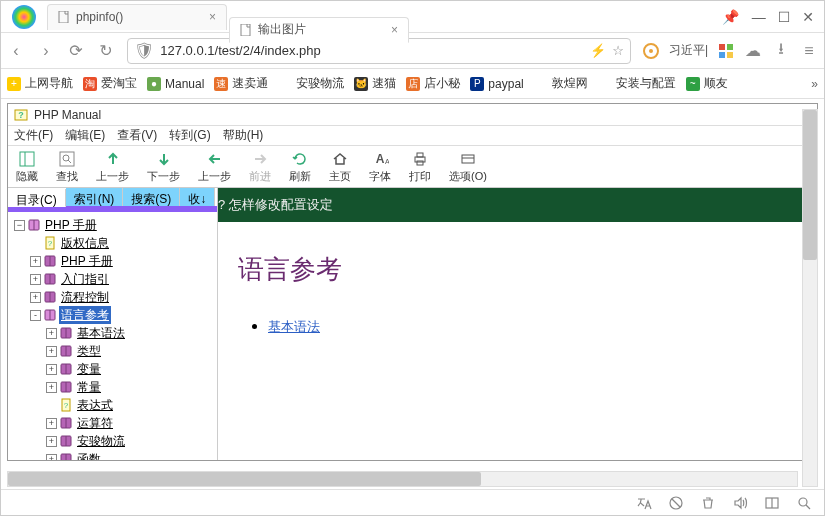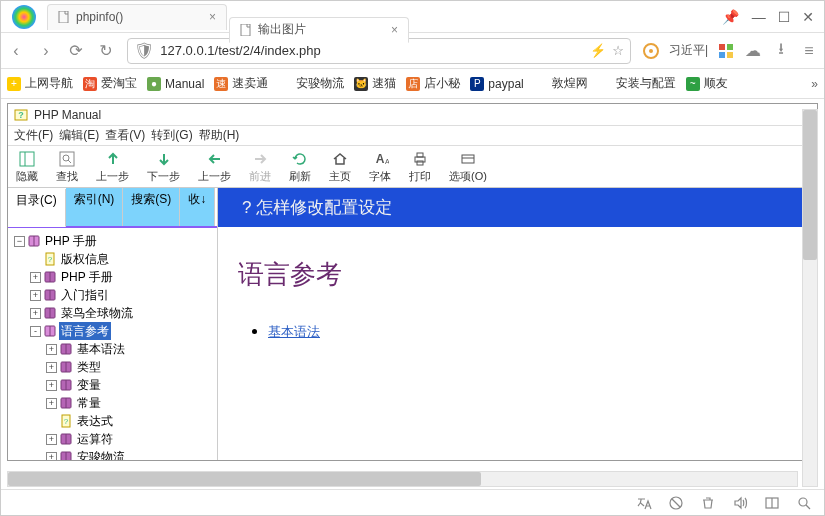--- a/index.html
+++ b/index.html
@@ -28,44 +28,44 @@
 
 
 .bookmarks { height: 30px; display: flex; align-items: center; padding: 0 6px; gap: 10px; border-bottom: 1px solid #e0e0e0; font-size: 12px; color: #333; overflow: hidden; }
 .bookmarks .bm { display: flex; align-items: center; gap: 4px; white-space: nowrap; }
 .bookmarks .bm .ico { width: 14px; height: 14px; display: inline-flex; align-items: center; justify-content: center; font-size: 10px; }
 .bookmarks .more { margin-left: auto; color: #666; }
 
 
 .viewer { border: 1px solid #999; margin: 4px 6px 0 6px; height: 358px; display: flex; flex-direction: column; background: #fff; }
 .viewer-title { height: 22px; display: flex; align-items: center; padding: 0 6px; font-size: 12px; color: #333; gap: 6px; border-bottom: 1px solid #ddd; }
-.viewer-menu { height: 20px; display: flex; align-items: center; padding: 0 6px; gap: 6px; font-size: 12px; color: #333; border-bottom: 1px solid #ddd; }
+.viewer-menu { height: 20px; display: flex; align-items: center; padding: 0 6px; gap: 12px; font-size: 12px; color: #333; border-bottom: 1px solid #ddd; }
 .viewer-toolbar { height: 42px; display: flex; align-items: center; padding: 0 8px; gap: 18px; border-bottom: 1px solid #ccc; }
 .vtb-btn { display: flex; flex-direction: column; align-items: center; gap: 1px; font-size: 11px; color: #333; }
 .vtb-btn.disabled { color: #aaa; }
 .vtb-btn svg { width: 18px; height: 18px; }
 
 .viewer-body { flex: 1; display: flex; overflow: hidden; }
 .tree-panel { width: 210px; border-right: 1px solid #ccc; display: flex; flex-direction: column; }
-.tree-tabs { height: 40px; display: flex; border-bottom: 2px solid #8b5cf6; }
+.tree-tabs { height: 24px; display: flex; border-bottom: 6px solid #8b5cf6; }
 .tree-tabs .tt { padding: 3px 8px; font-size: 12px; border-right: 1px solid #ccc; background: #7dd3fc; }
 .tree-tabs .tt.active { background: #fff; border-bottom: 1px solid #fff; position: relative; top: 1px; }
 .tree { flex: 1; overflow: auto; font-size: 12px; padding: 4px 2px; }
 .tree ul { list-style: none; padding-left: 16px; }
 .tree > ul { padding-left: 4px; }
 .tree li { line-height: 18px; white-space: nowrap; }
 .tree .row { display: flex; align-items: center; gap: 2px; }
 .tree .exp { width: 11px; height: 11px; border: 1px solid #888; display: inline-flex; align-items: center; justify-content: center; font-size: 9px; line-height: 1; color: #444; background: #fff; }
 .tree .noexp { width: 11px; display: inline-block; }
 .tree .nico { width: 14px; height: 14px; }
-.tree .lbl { padding: 0 2px; }
+.tree .lbl { padding: 0 2px; text-decoration: underline; }
 .tree .lbl.selected { background: #316ac5; color: #fff; }
 
 .content { flex: 1; overflow: auto; background: #fff; display: flex; flex-direction: column; }
-.banner { background: #1d4ed8; color: #f0f0f0; padding: 8px 24px; font-size: 17px; }
+.banner { background: #14532d; color: #f0f0f0; padding: 8px 0; font-size: 13px; }
 .crumb-bar { background: #333; color: #ccc; padding: 10px 12px; font-size: 12px; }
 .crumb-bar a { color: #fff; text-decoration: none; }
 .page-body { padding: 30px 20px 10px 20px; }
 .page-body h1 { color: #6a2b6f; font-size: 26px; font-weight: normal; margin-bottom: 30px; }
 .page-body ul { list-style: disc; padding-left: 30px; }
 .page-body ul li a { color: #2b5ec4; text-decoration: underline; font-size: 13px; }
 
 
 .hscroll { position: absolute; left: 6px; right: 26px; bottom: 28px; height: 16px; background: #f0f0f0; border: 1px solid #ddd; }
 .hscroll .thumb { position: absolute; left: 0; top: 0; bottom: 0; width: 60%; background: #c8c8c8; border-radius: 2px; }
@@ -359,21 +359,21 @@
                 </li>
                 <li>
                   <div class="row">
                     <span class="exp">+</span>
                     <span class="nico">
                       <svg width="14" height="14" viewBox="0 0 14 14">
                         <path d="M2 3c0-1 1-1 1-1h8s1 0 1 1v8s0 1-1 1H3s-1 0-1-1z" fill="#b565b5" stroke="#7a3a7a"></path>
                         <line x1="7" y1="2" x2="7" y2="12" stroke="#7a3a7a"></line>
                       </svg>
                     </span>
-                    <span class="lbl">菜鸟全球物流</span>
+                    <span class="lbl">流程控制</span>
                   </div>
                 </li>
                 <li>
                   <div class="row">
                     <span class="exp">-</span>
                     <span class="nico">
                       <svg width="14" height="14" viewBox="0 0 14 14">
                         <path d="M2 3c0-1 1-1 1-1h8s1 0 1 1v8s0 1-1 1H3s-1 0-1-1z" fill="#d98cd9" stroke="#7a3a7a"></path>
                         <line x1="7" y1="2" x2="7" y2="12" stroke="#7a3a7a"></line>
                       </svg>

